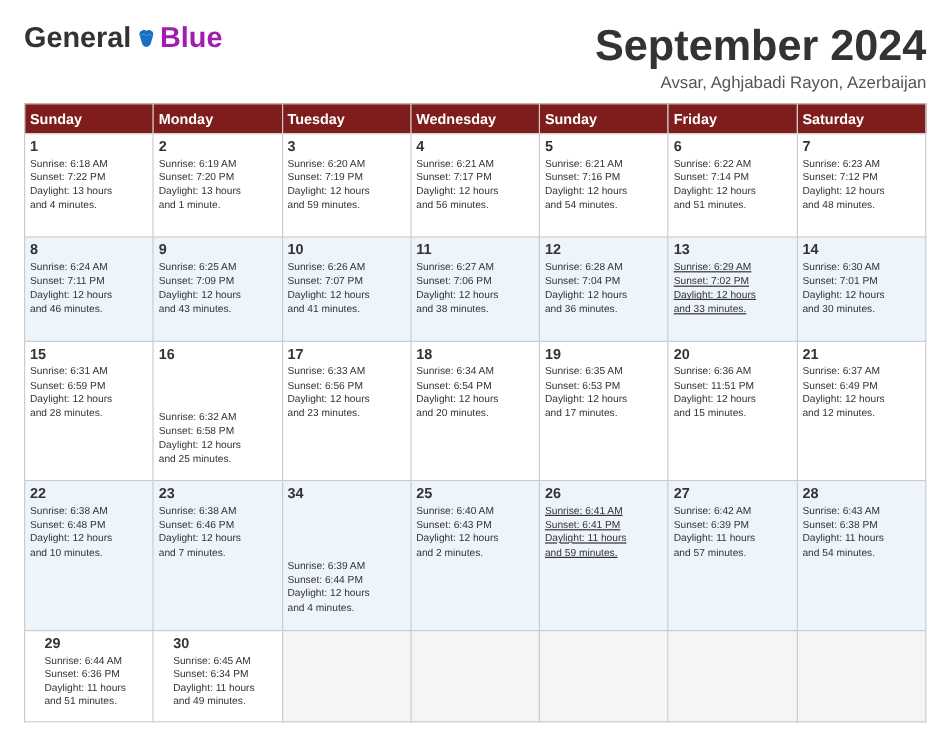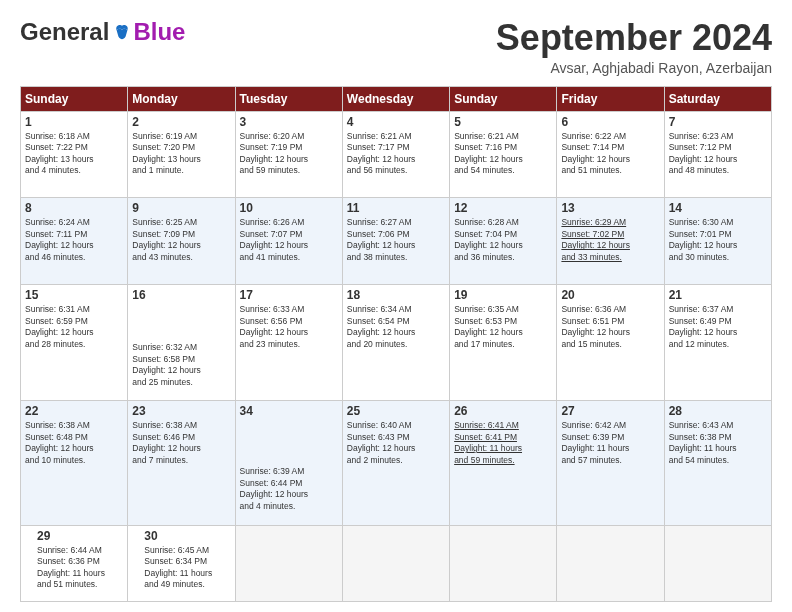--- a/index.html
+++ b/index.html
@@ -268,21 +268,21 @@
           <td>
             <span class="day-num">19</span>
             <div class="day-info" style="white-space: pre-line;">Sunrise: 6:35 AM
 Sunset: 6:53 PM
 Daylight: 12 hours
 and 17 minutes.</div>
           </td>
           <td>
             <span class="day-num">20</span>
             <div class="day-info" style="white-space: pre-line;">Sunrise: 6:36 AM
-Sunset: 6:51 PM
+Sunset: 11:51 PM
 Daylight: 12 hours
 and 15 minutes.</div>
           </td>
           <td>
             <span class="day-num">21</span>
             <div class="day-info" style="white-space: pre-line;">Sunrise: 6:37 AM
 Sunset: 6:49 PM
 Daylight: 12 hours
 and 12 minutes.</div>
           </td>

